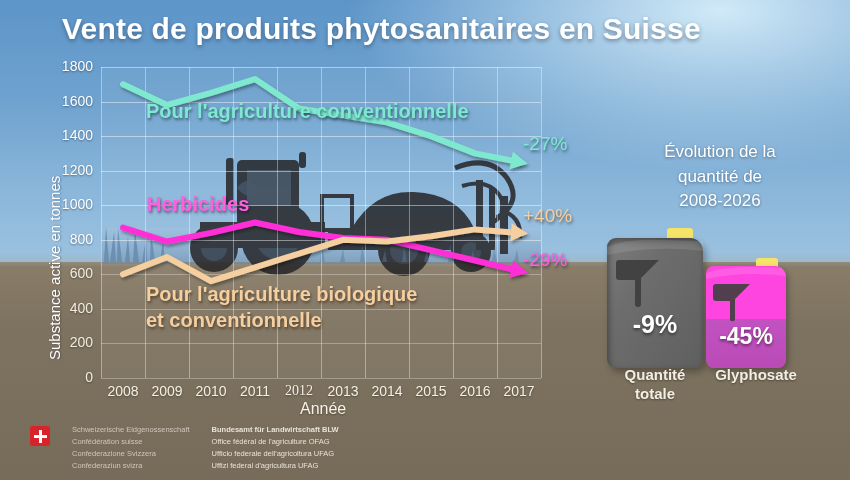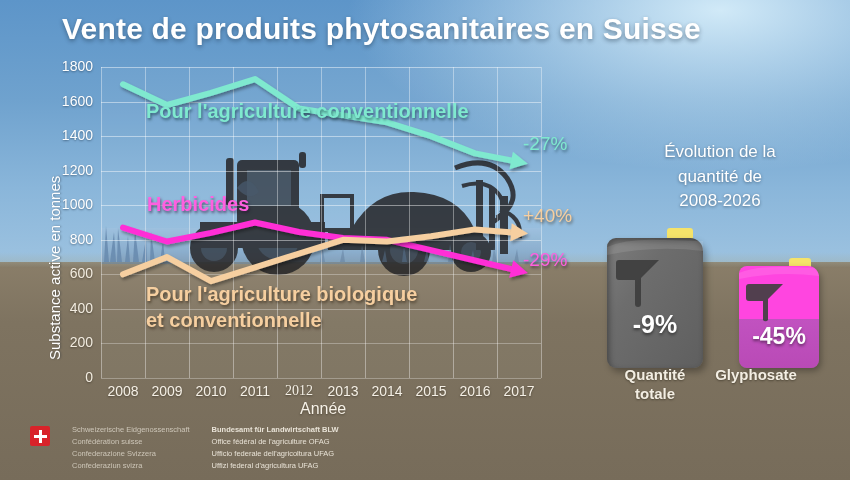--- a/index.html
+++ b/index.html
@@ -271,21 +271,21 @@
         <path d="M0 9 q20 -9 58 -7 l38 1 v10 q-48 -6 -96 4z" fill="#ffffff" opacity="0.10"></path>
       </svg>
       <div class="pctv" style="top:72px;font-size:25px;">-9%</div>
     </div>
   </div>
   <div class="bottle-caption" style="left:599px;top:366px;width:112px;">
     <div>Quantité</div>
     <div>totale</div>
   </div>
 
-  <div class="bottle" style="left:739px;top:258px;width:88px;height:110px;">
+  <div class="bottle" style="left:706px;top:258px;width:88px;height:110px;">
     <div class="cap" style="left:50px;top:0;width:22px;height:11px;background:#f5e36a;"></div>
     <div class="body" style="left:0;top:8px;width:80px;height:102px;border-radius:8px 11px 8px 8px;overflow:hidden;
                 background:linear-gradient(180deg,#ff45e0 0%,#ff45e0 52%,#c152c0 52%,#b94ab6 100%);
                 box-shadow:2px 3px 6px rgba(0,0,0,.3);">
       <svg width="80" height="102" viewBox="0 0 80 102" style="position:absolute;left:0;top:0;">
         <path d="M10 18 h34 l-15 15 v21 a3 3 0 0 1 -5 0 v-19 h-14 a3 3 0 0 1 -3 -3 v-11 a3 3 0 0 1 3 -3z" fill="#3e3e3e" opacity="0.9"></path>
         <path d="M0 7 q18 -7 48 -6 l32 1 v8 q-40 -5 -80 3z" fill="#ffffff" opacity="0.12"></path>
       </svg>
       <div class="pctv" style="top:57px;font-size:23px;">-45%</div>
     </div>

